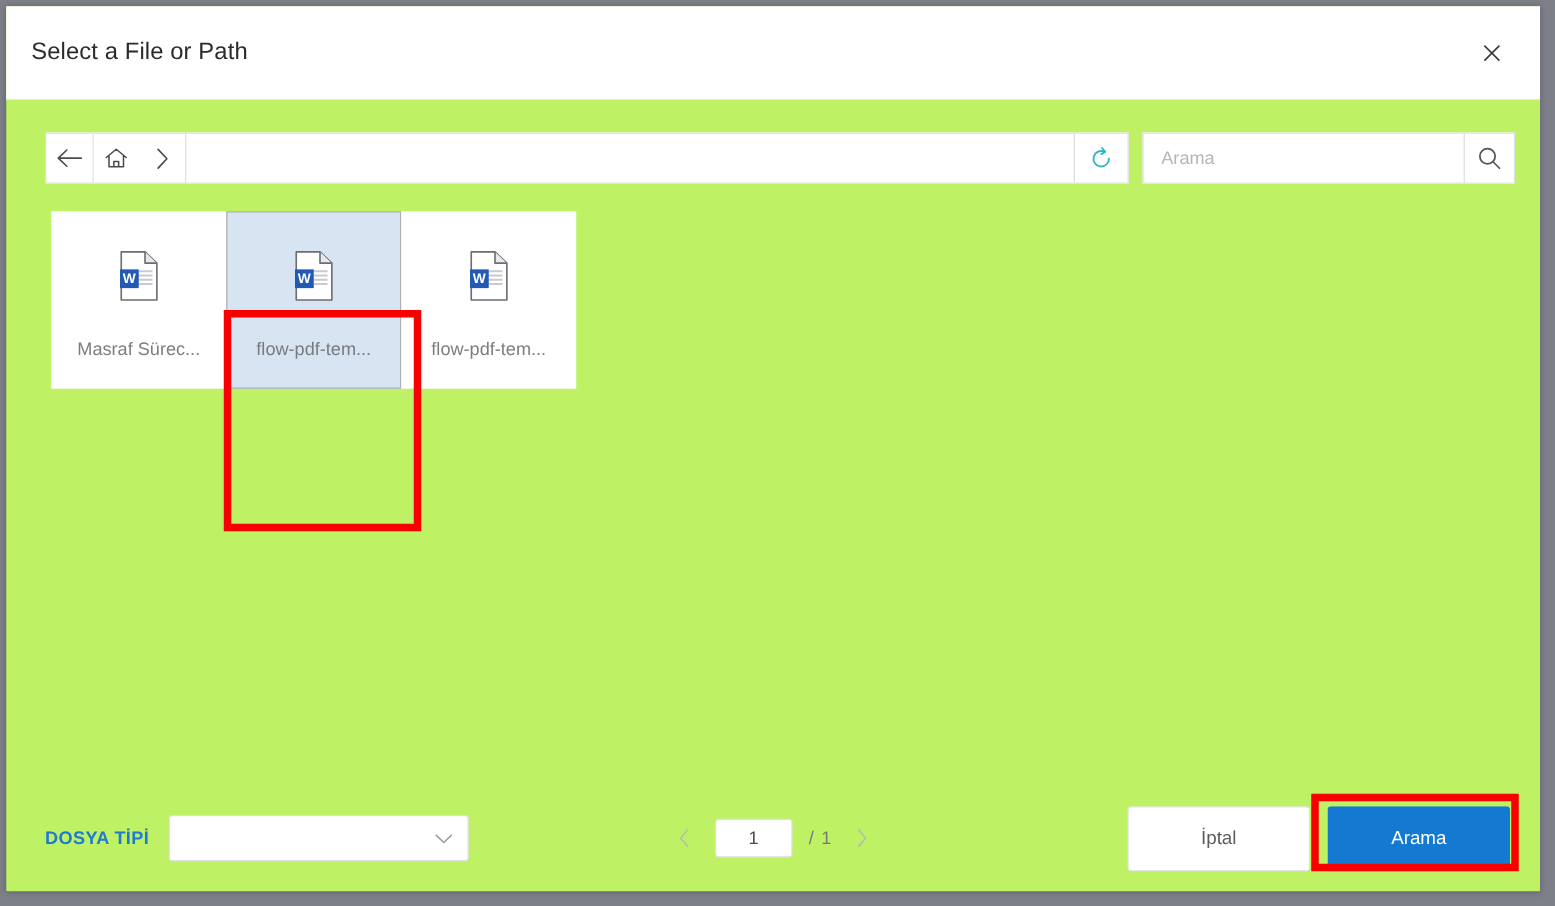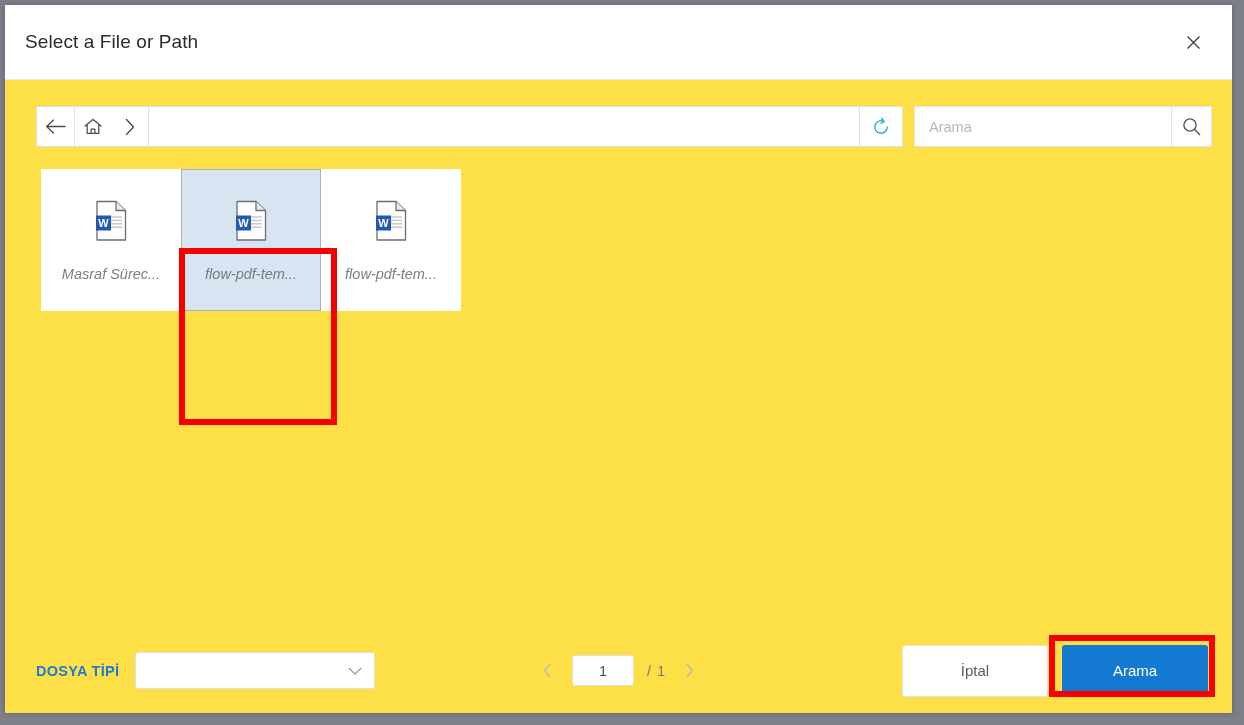--- a/index.html
+++ b/index.html
@@ -16,21 +16,21 @@
     -webkit-font-smoothing: antialiased;
   }
 
   
   .dialog {
     position: absolute;
     left: 5px;
     top: 5px;
     width: 1227px;
     height: 708px;
-    background: #fde047;
+    background: #bef264;
     box-shadow: 0 0 6px rgba(0,0,0,0.25);
     display: flex;
     flex-direction: column;
     border-radius: 1px;
   }
 
   
   .dialog-header {
     height: 75px;
     background: #ffffff;
@@ -180,29 +180,28 @@
   }
   .file-icon {
     width: 40px;
     height: 46px;
     display: flex;
     align-items: center;
     justify-content: center;
   }
   .file-icon svg { display: block; }
   .file-label {
-    margin-top: 22px;
+    margin-top: 28px;
     font-size: 14.5px;
     color: #7d7d82;
     white-space: nowrap;
     max-width: 126px;
     overflow: hidden;
     text-overflow: ellipsis;
     text-align: center;
-    font-style: italic;
   }
   .file-card.selected .file-label { color: #7a7a7f; }
 
   
   .annot-file {
     position: absolute;
     left: 174px;
     top: 168px;
     width: 158px;
     height: 177px;

